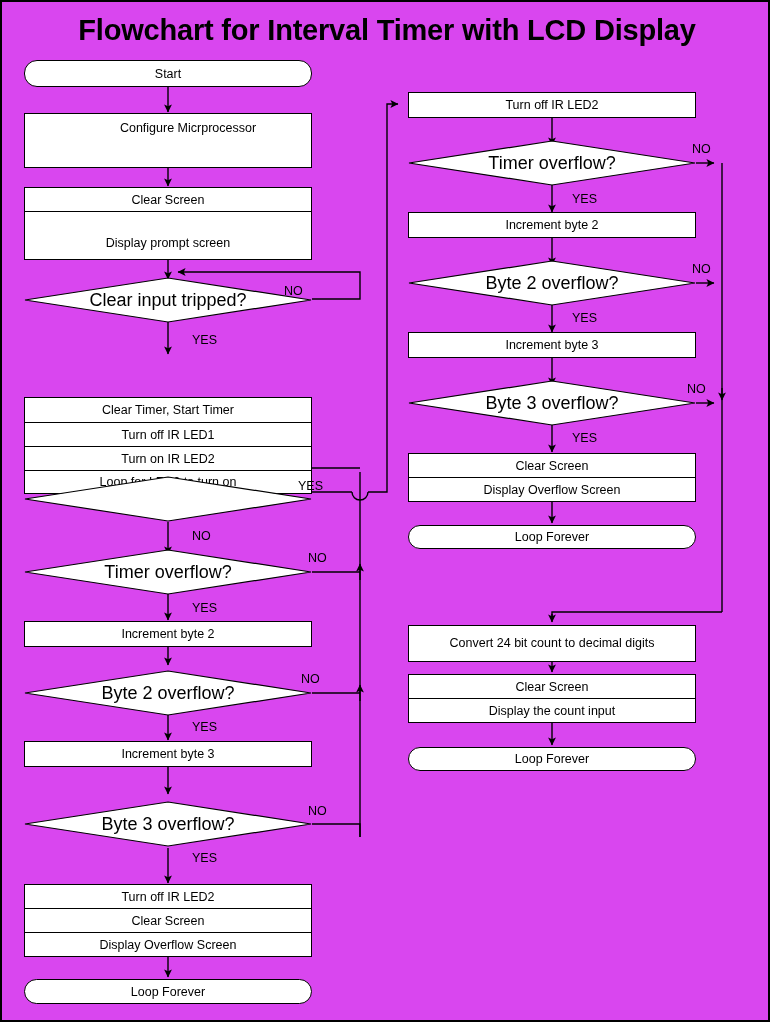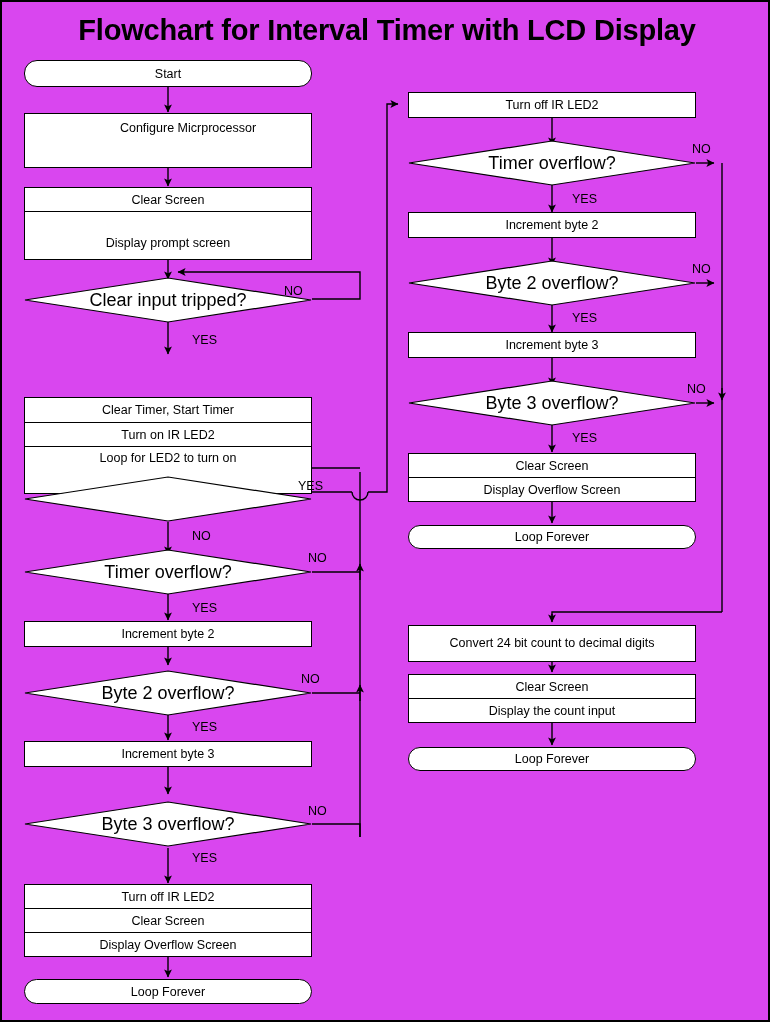--- a/index.html
+++ b/index.html
@@ -167,20 +167,21 @@
     <svg width="288" height="46" viewBox="0 0 288 46">
       <polygon points="144,1 287,23 144,45 1,23" fill="#fff" stroke="#000" stroke-width="1.2"></polygon>
     </svg>
   </div>
   <div class="dlabel" style="left:22px;top:275px;width:288px;height:46px;">Clear input tripped?</div>
   <div class="edgelabel" style="left:282px;top:282px;">NO</div>
   <div class="edgelabel" style="left:190px;top:331px;">YES</div>
 
   <div class="procgroup" style="left:22px;top:353px;width:288px;height:97px;margin-top:42px;">
     <div class="row" style="height:25px;">Clear Timer, Start Timer</div>
+    <div class="row" style="height:24px;">Turn off IR LED1</div>
     <div class="row" style="height:24px;text-align:right;">Turn on IR LED2</div>
     <div class="row" style="height:22px;">Loop for LED2 to turn on</div>
   </div>
 
   <div class="diamond" style="left:22px;top:474px;">
     <svg width="288" height="46" viewBox="0 0 288 46">
       <polygon points="144,1 287,23 144,45 1,23" fill="#fff" stroke="#000" stroke-width="1.2"></polygon>
     </svg>
   </div>
   <div class="edgelabel" style="left:296px;top:477px;">YES</div>

